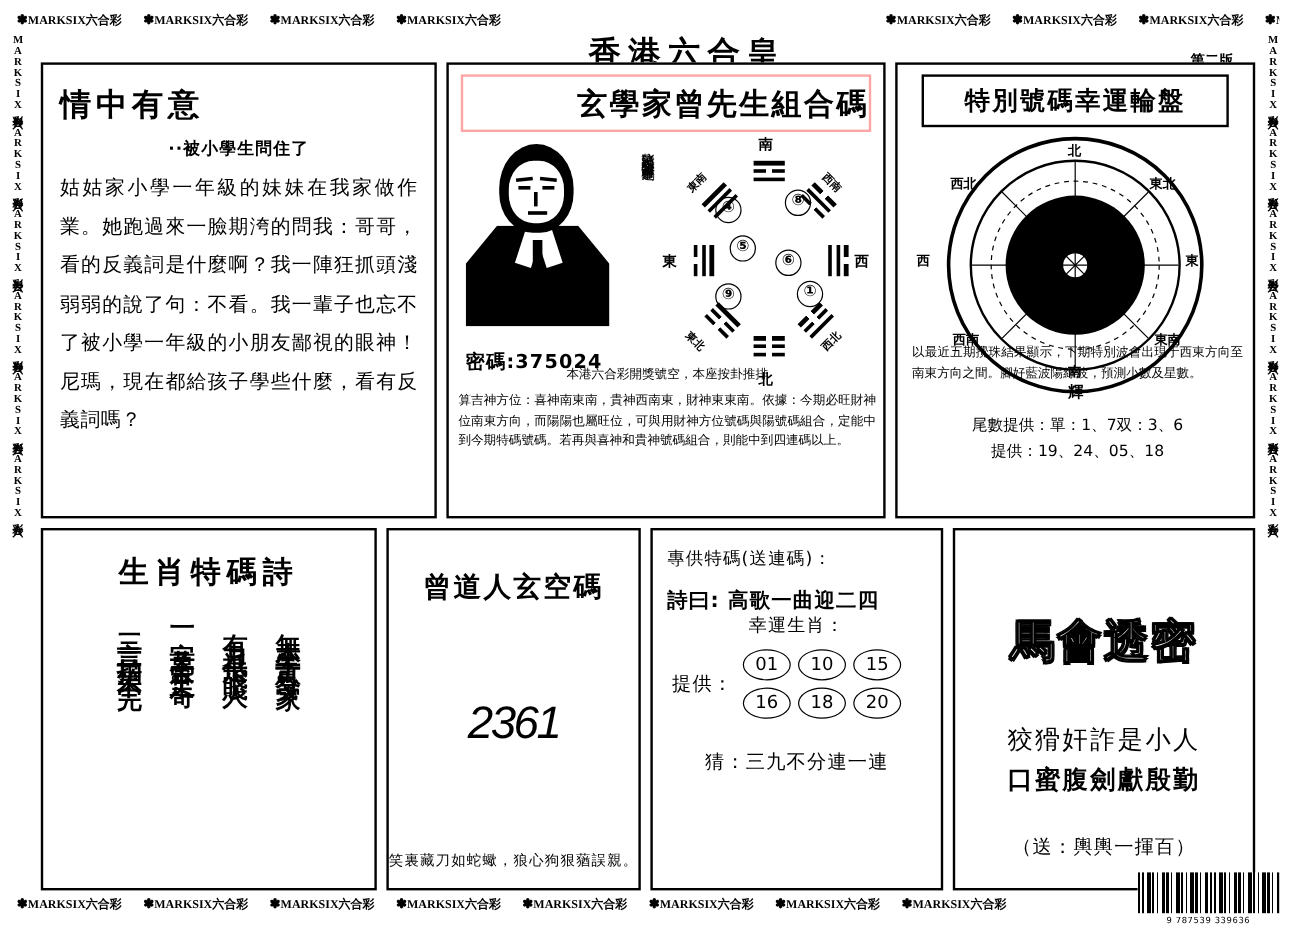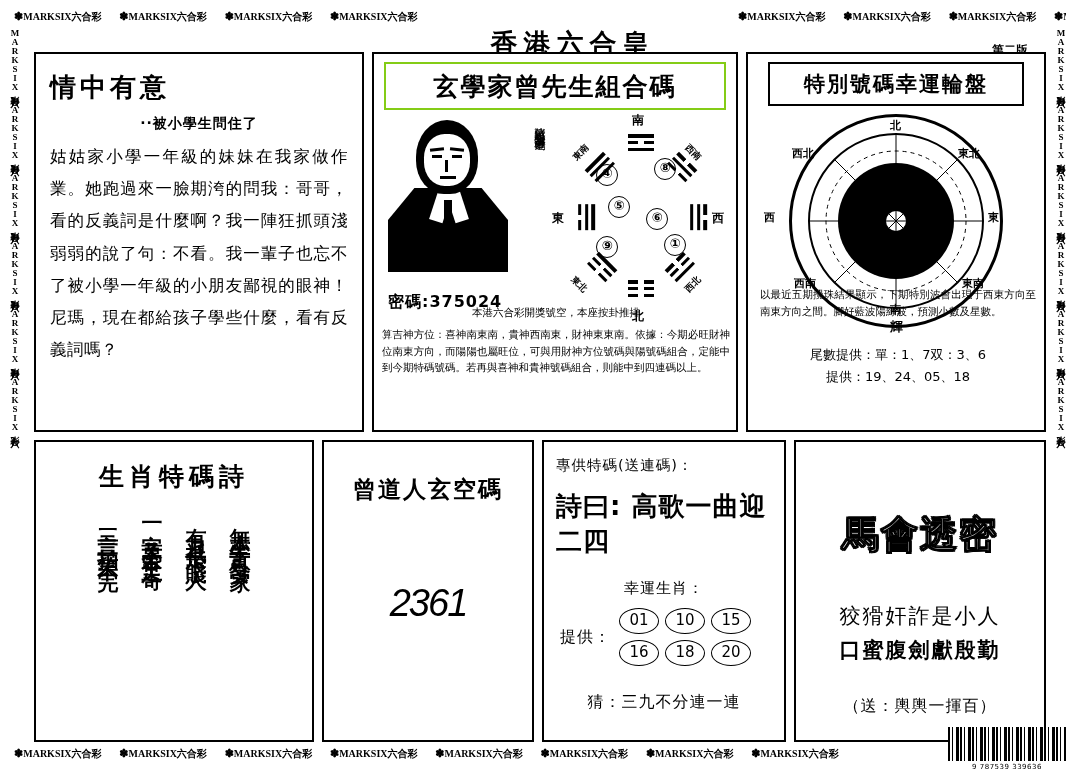--- a/index.html
+++ b/index.html
@@ -36,21 +36,21 @@
   }
 
   
   #b-article{left:8px;top:22px;width:330px;height:380px;padding:10px 14px;}
   .art-title{text-align:left;font-family:"Liberation Serif",serif;font-weight:bold;font-size:26px;letter-spacing:4px;margin:6px 0 2px;}
   .art-sub{text-align:center;font-size:14px;font-weight:bold;margin:10px 0 8px;letter-spacing:1px;}
   .art-body{font-size:16.5px;line-height:1.95;letter-spacing:0.5px;text-align:justify;}
 
   
   #b-xuan{left:346px;top:22px;width:366px;height:380px;}
-  .xuan-head{margin:8px 10px 0;border:2px solid #84cc16;height:44px;display:flex;align-items:center;justify-content:center;}
+  .xuan-head{margin:8px 10px 0;border:2px solid #fca5a5;height:44px;display:flex;align-items:center;justify-content:flex-end;}
   .xuan-head span{font-family:"Liberation Serif",serif;font-weight:bold;font-size:25px;letter-spacing:2px;}
   .xuan-mid{position:relative;height:228px;}
   .portrait{position:absolute;left:14px;top:10px;width:120px;height:150px;}
   .p-head{position:absolute;left:28px;top:0;width:62px;height:74px;background:#000;border-radius:50% 50% 45% 45%;}
   .p-face{position:absolute;left:36px;top:14px;width:46px;height:52px;background:#fff;border-radius:45%;}
   .p-brow1{position:absolute;left:42px;top:28px;width:14px;height:3px;background:#000;transform:rotate(-6deg);}
   .p-brow2{position:absolute;left:62px;top:28px;width:14px;height:3px;background:#000;transform:rotate(6deg);}
   .p-eye1{position:absolute;left:44px;top:35px;width:10px;height:3px;background:#000;}
   .p-eye2{position:absolute;left:64px;top:35px;width:10px;height:3px;background:#000;}
   .p-nose{position:absolute;left:57px;top:40px;width:3px;height:12px;background:#000;}
@@ -92,21 +92,21 @@
 
   
   #b-zeng{left:296px;top:410px;width:212px;height:302px;}
   .zeng-title{text-align:center;font-family:"Liberation Serif",serif;font-weight:bold;font-size:23px;letter-spacing:2px;margin-top:32px;}
   .scribble{position:absolute;left:50%;top:140px;transform:translateX(-50%);font-family:Liberation Sans, sans-serif;font-size:38px;font-style:italic;letter-spacing:-2px;}
   .zeng-foot{position:absolute;left:0;right:0;bottom:14px;text-align:center;font-size:12px;letter-spacing:1px;}
 
   
   #b-code{left:516px;top:410px;width:244px;height:302px;padding:10px 12px;}
   .code-l1{font-size:14.5px;letter-spacing:1px;margin:4px 0 14px;}
-  .code-l2{font-size:26px;font-weight:bold;letter-spacing:1px;margin-bottom:20px;}
+  .code-l2{font-size:17px;font-weight:bold;letter-spacing:1px;}
   .code-l3{text-align:center;font-size:15px;letter-spacing:1px;margin-bottom:10px;}
   .code-nums{display:flex;align-items:center;gap:8px;margin-left:4px;}
   .code-lab{font-size:16px;letter-spacing:1px;}
   .ovalgrid{display:flex;flex-direction:column;gap:6px;}
   .ovalrow{display:flex;gap:6px;}
   .oval{width:38px;height:24px;border:1.8px solid #000;border-radius:50%;text-align:center;line-height:22px;font-size:15px;}
   .code-l4{text-align:center;font-size:16px;letter-spacing:1px;margin-top:26px;}
 
   
   #b-horse{left:768px;top:410px;width:252px;height:302px;}
@@ -315,20 +315,21 @@
         <div class="poem-col">三言二拍笑不完，</div>
         <div class="poem-col">一字萬金不足奇。</div>
         <div class="poem-col">有力祇是下賤人，</div>
         <div class="poem-col">無本牛意可發家。</div>
       </div>
     </div>
 
     <div class="box" id="b-zeng">
       <div class="zeng-title">曾道人玄空碼</div>
       <div class="scribble">2361</div>
+      <div class="zeng-foot">笑裏藏刀如蛇蠍，狼心狗狠蕕誤親。</div>
     </div>
 
     <div class="box" id="b-code">
       <div class="code-l1">專供特碼(送連碼)：</div>
       <div class="code-l2">詩曰: 高歌一曲迎二四</div>
       <div class="code-l3">幸運生肖：</div>
       <div class="code-nums">
         <div class="code-lab">提供：</div>
         <div class="ovalgrid">
           <div class="ovalrow">

